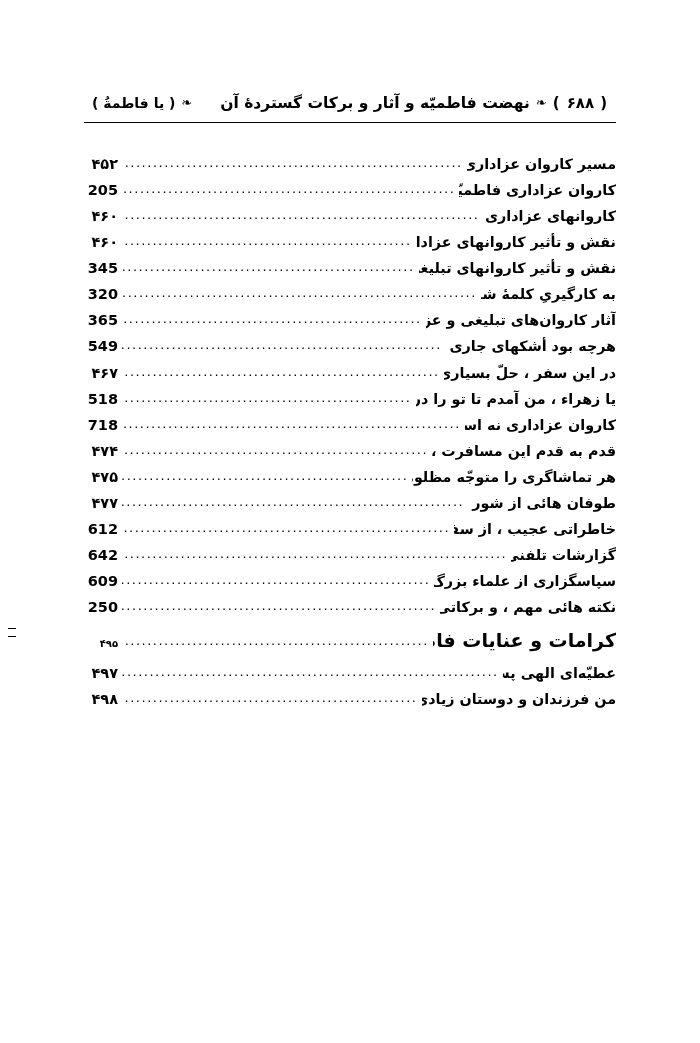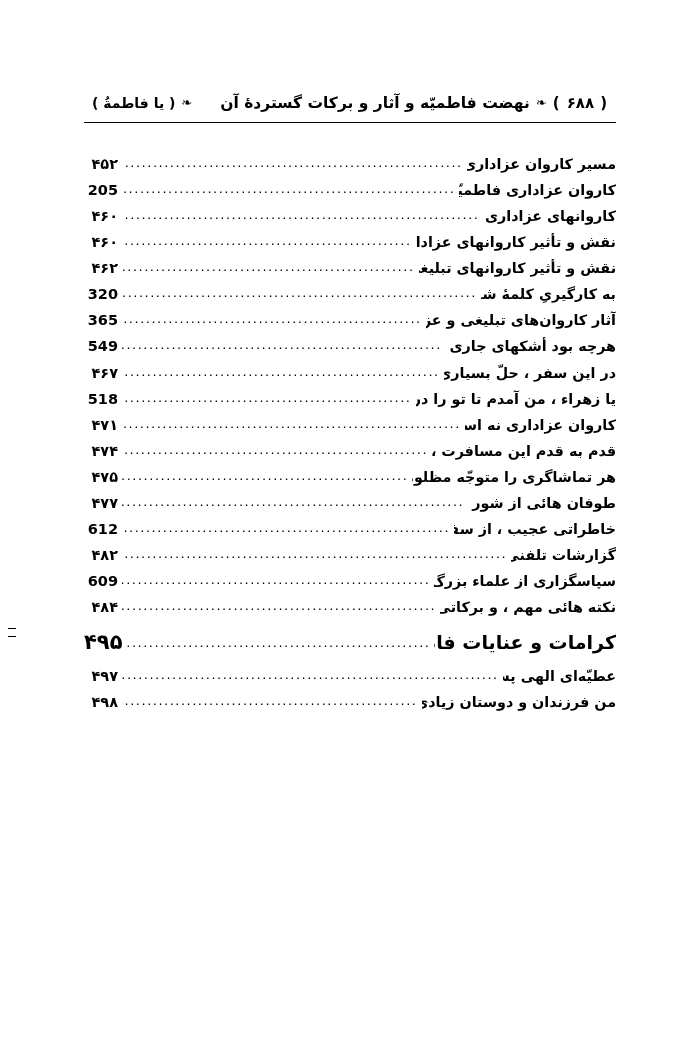--- a/index.html
+++ b/index.html
@@ -125,21 +125,21 @@
   
   .toc-row.chapter .toc-title {
     font-size: 19px;
     font-weight: bold;
   }
   .toc-row.chapter {
     margin-top: 10px;
     margin-bottom: 11px;
   }
   .toc-row.chapter .toc-page {
-    font-size: 21px;
+    font-size: 10px;
   }
 
   
   .tick {
     position: absolute;
     left: 8px;
     width: 8px;
     border-top: 1.4px solid #000;
   }
   .tick.t1 { top: 628px; }
@@ -186,21 +186,21 @@
         <span class="toc-page">۴۶۰</span>
       </div>
       <div class="toc-row">
         <span class="toc-title">نقش و تأثير كاروانهاى عزادارى فاطميّه در گسترش نهضت فاطميّه</span>
         <span class="toc-dots">........................................................................................................................</span>
         <span class="toc-page">۴۶۰</span>
       </div>
       <div class="toc-row">
         <span class="toc-title">نقش و تأثير كاروانهاى تبليغى فاطميّه در گسترش نهضت فاطميّه</span>
         <span class="toc-dots">........................................................................................................................</span>
-        <span class="toc-page">۴۶۲</span>
+        <span class="toc-page">345</span>
       </div>
       <div class="toc-row">
         <span class="toc-title">به كارگيرىِ كلمهٔ شهادت در اوّلين بار</span>
         <span class="toc-dots">........................................................................................................................</span>
         <span class="toc-page">320</span>
       </div>
       <div class="toc-row">
         <span class="toc-title">آثار كاروان‌هاى تبليغى و عزادارى از ديد حاضران و تماشاگران</span>
         <span class="toc-dots">........................................................................................................................</span>
         <span class="toc-page">365</span>
@@ -216,21 +216,21 @@
         <span class="toc-page">۴۶۷</span>
       </div>
       <div class="toc-row">
         <span class="toc-title">يا زهراء ، من آمدم تا تو را در خيابانها و پس كوچه‌ها ... جستجو كنم</span>
         <span class="toc-dots">........................................................................................................................</span>
         <span class="toc-page">518</span>
       </div>
       <div class="toc-row">
         <span class="toc-title">كاروان عزادارى نه اسم داشت ، و نه بلندگو</span>
         <span class="toc-dots">........................................................................................................................</span>
-        <span class="toc-page">۴۷۱</span>
+        <span class="toc-page">718</span>
       </div>
       <div class="toc-row">
         <span class="toc-title">قدم به قدم اين مسافرت ، درس بود و سازندگى و معنويّت</span>
         <span class="toc-dots">........................................................................................................................</span>
         <span class="toc-page">۴۷۴</span>
       </div>
       <div class="toc-row">
         <span class="toc-title">هر تماشاگرى را متوجّه مظلوميّت حضرت زهراء عليها السلام مى‌نمود</span>
         <span class="toc-dots">........................................................................................................................</span>
         <span class="toc-page">۴۷۵</span>
@@ -241,31 +241,31 @@
         <span class="toc-page">۴۷۷</span>
       </div>
       <div class="toc-row">
         <span class="toc-title">خاطراتى عجيب ، از سفرهائى نورانى و زهرائى</span>
         <span class="toc-dots">........................................................................................................................</span>
         <span class="toc-page">612</span>
       </div>
       <div class="toc-row">
         <span class="toc-title">گزارشات تلفنى و شفاهى</span>
         <span class="toc-dots">........................................................................................................................</span>
-        <span class="toc-page">۴۸۲</span>
+        <span class="toc-page">642</span>
       </div>
       <div class="toc-row">
         <span class="toc-title">سپاسگزارى از علماء بزرگ شهرها ، و مراجع معظم تقليد</span>
         <span class="toc-dots">........................................................................................................................</span>
         <span class="toc-page">609</span>
       </div>
       <div class="toc-row">
         <span class="toc-title">نكته هائى مهم ، و بركاتى فراوان در سفرهاى فاطميّه</span>
         <span class="toc-dots">........................................................................................................................</span>
-        <span class="toc-page">۴۸۴</span>
+        <span class="toc-page">250</span>
       </div>
       <div class="toc-row chapter">
         <span class="toc-title">كرامات و عنايات فاطمة زهراء عليها السلام</span>
         <span class="toc-dots">........................................................................................................................</span>
         <span class="toc-page">۴۹۵</span>
       </div>
       <div class="toc-row">
         <span class="toc-title">عطيّه‌اى الهى پس از ۲۷ سال</span>
         <span class="toc-dots">........................................................................................................................</span>
         <span class="toc-page">۴۹۷</span>

